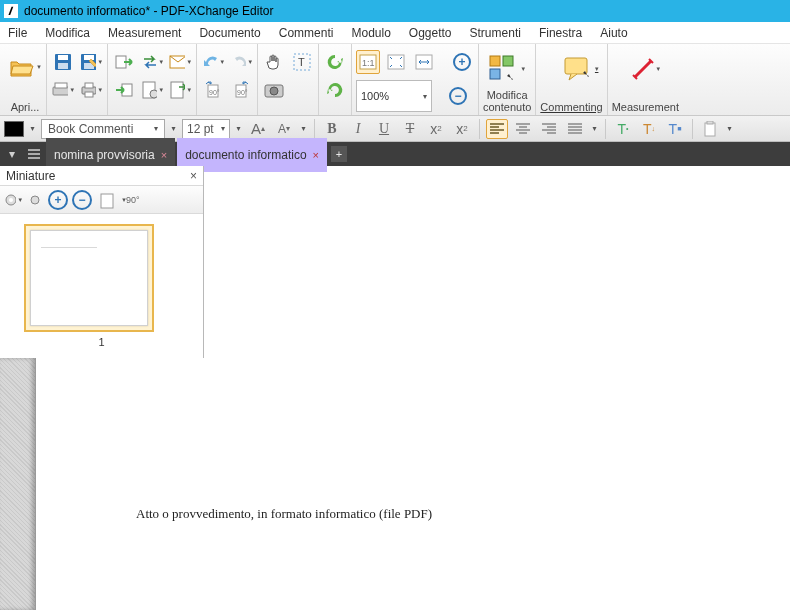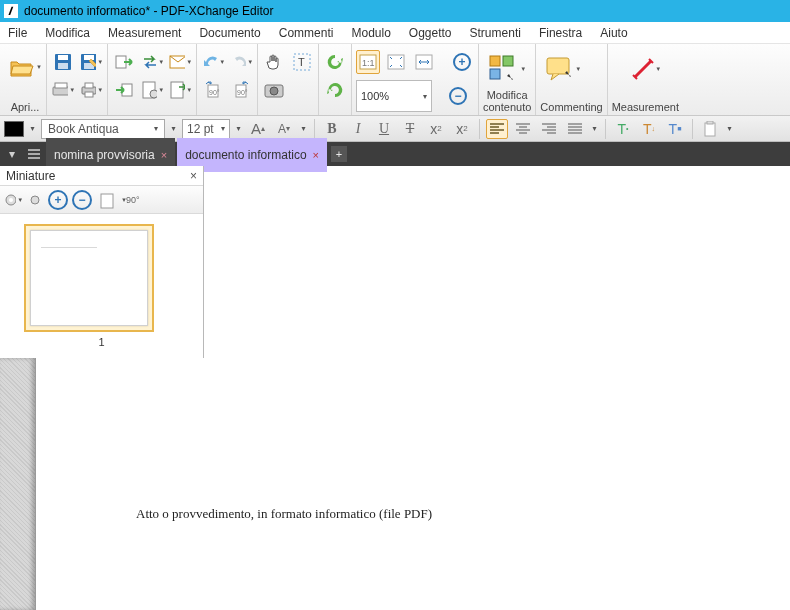--- a/index.html
+++ b/index.html
@@ -295,21 +295,21 @@
           <rect x="1" y="1" width="10" height="10" fill="#f2b844" stroke="#b27a12"></rect>
           <rect x="14" y="1" width="10" height="10" fill="#83c766" stroke="#3f7a2a"></rect>
           <rect x="1" y="14" width="10" height="10" fill="#7ab4e6" stroke="#2e5f92"></rect>
           <path d="M24 24l-6-3 2-2 3 6z" fill="#333"></path>
         </svg>
     </div>
     <div class="tool-label" style="white-space:pre-line;">Modifica
 contenuto</div>
   </div>
 
-  <div class="tool-group" style="align-items:flex-start;">
+  <div class="tool-group" style="align-items:flex-end;text-decoration:underline;">
     <div class="tool-btn big drop" style="width:44px;height:38px;">
       <svg width="30" height="26">
           <rect x="2" y="2" width="22" height="16" rx="2" fill="#ffe08a" stroke="#c49a32"></rect>
           <path d="M8 18l-2 6 8-6" fill="#ffe08a" stroke="#c49a32"></path>
           <path d="M26 20l-6-3 2-2 3 6z" fill="#333"></path>
         </svg>
     </div>
     <div class="tool-label">Commenting</div>
   </div>
 
@@ -321,21 +321,21 @@
         </svg>
     </div>
     <div class="tool-label">Measurement</div>
   </div>
 </div>
 
 <div class="formatbar">
   <div class="fill-swatch"></div>
   <div class="drop-tiny">▾</div>
   <div class="font-select">
-      <span>Book Antiqua</span>
+      <span>Book Commenti</span>
     </div>
   <div class="drop-tiny">▾</div>
   <div class="size-select">
       <span>12 pt</span>
     </div>
   <div class="drop-tiny">▾</div>
   <div class="fmt-btn" style="font-size:15px;">
       <span>A</span>
       <sup style="font-size:8px;">▴</sup>
     </div>

